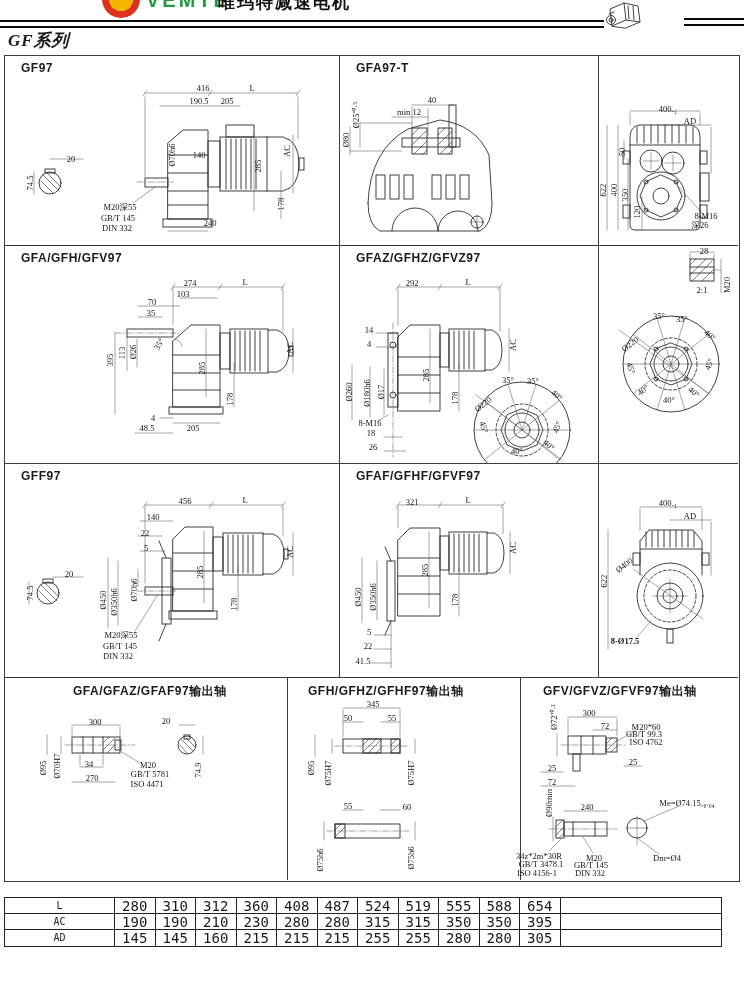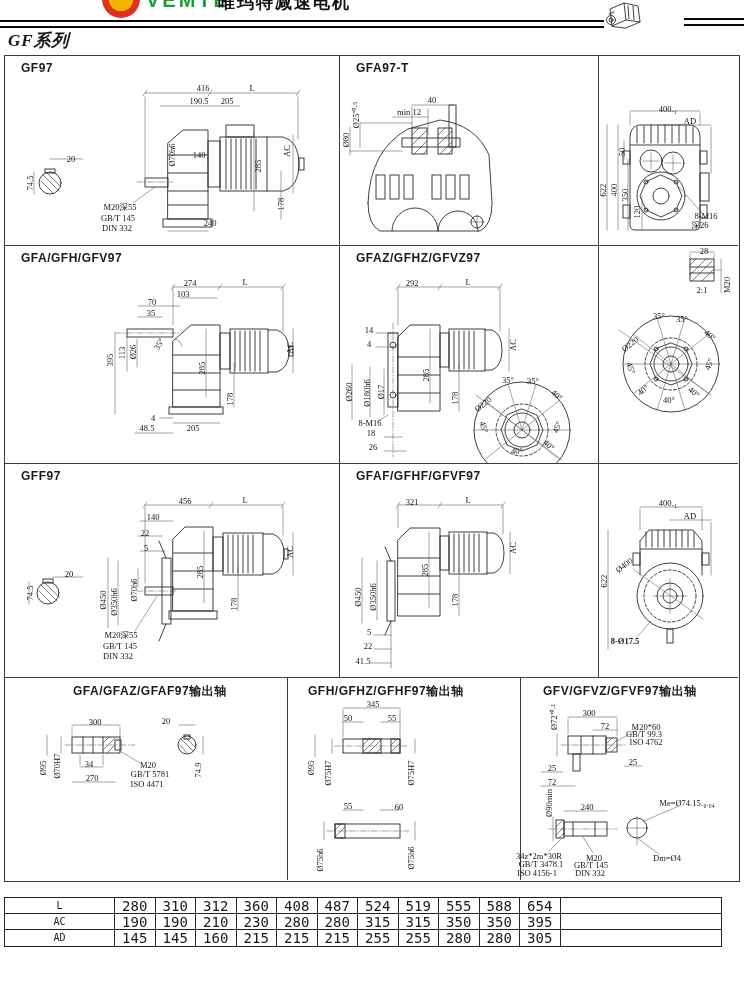--- a/index.html
+++ b/index.html
@@ -642,21 +642,21 @@
         <line class="d" x1="128" y1="145" x2="128" y2="163"></line>
     </svg>
     <div class="labels">
         <span class="dim" style="left: 86px; top: 27px; transform: translate(-50%, -50%) rotate(0deg);">345</span>
         <span class="dim" style="left: 61px; top: 41px; transform: translate(-50%, -50%) rotate(0deg);">50</span>
         <span class="dim" style="left: 105px; top: 41px; transform: translate(-50%, -50%) rotate(0deg);">55</span>
         <span class="dim" style="left: 24px; top: 91px; transform: translate(-50%, -50%) rotate(-90deg);">Ø95</span>
         <span class="dim" style="left: 41px; top: 96px; transform: translate(-50%, -50%) rotate(-90deg);">Ø75H7</span>
         <span class="dim" style="left: 124px; top: 96px; transform: translate(-50%, -50%) rotate(-90deg);">Ø75H7</span>
         <span class="dim" style="left: 61px; top: 129px; transform: translate(-50%, -50%) rotate(0deg);">55</span>
-        <span class="dim" style="left: 112px; top: 130px; transform: translate(-50%, -50%) rotate(0deg);">60</span>
+        <span class="dim" style="left: 120px; top: 130px; transform: translate(-50%, -50%) rotate(0deg);">60</span>
         <span class="dim" style="left: 33px; top: 183px; transform: translate(-50%, -50%) rotate(-90deg);">Ø75h6</span>
         <span class="dim" style="left: 124px; top: 181px; transform: translate(-50%, -50%) rotate(-90deg);">Ø75h6</span>
       </div>
   </div>
 
   <div class="panel" style="left:521px;top:677px;width:217px;height:203px">
     <div class="ptitle" style="left:22px">GFV/GFVZ/GFVF97输出轴</div>
     <svg width="217" height="203" viewBox="0 0 217 203">
       <rect x="47" y="59" width="38" height="18"></rect>
       <rect x="85" y="61" width="11" height="14"></rect>

